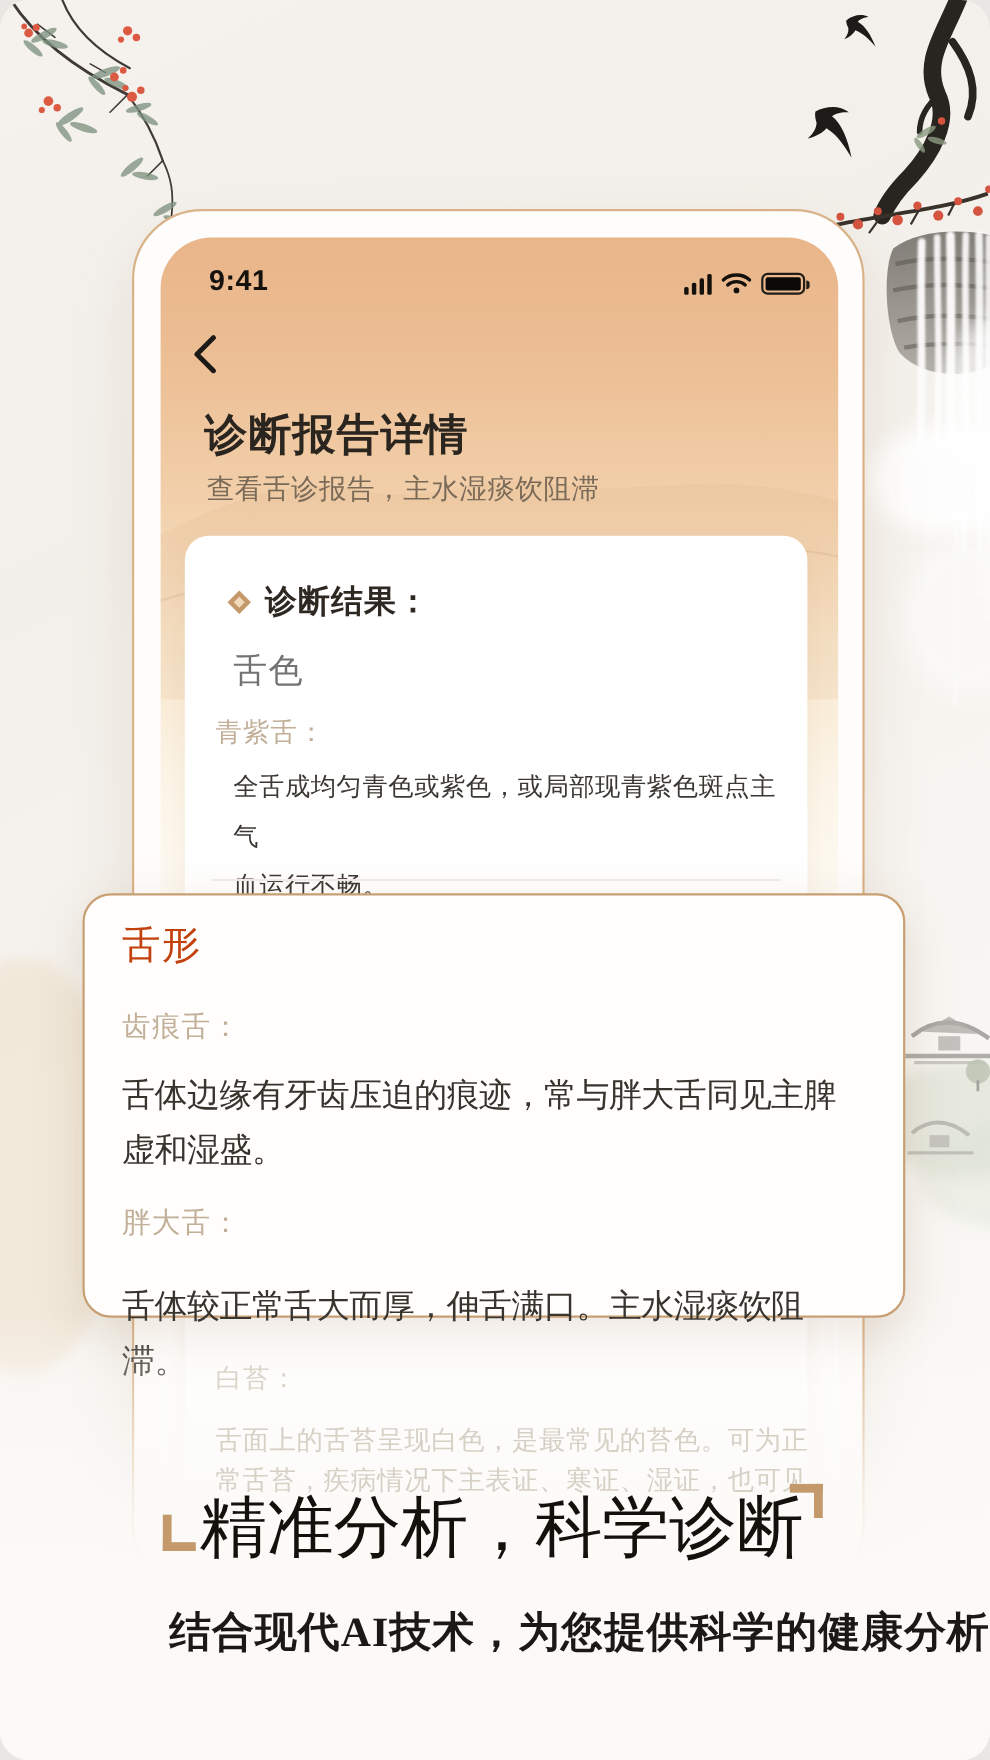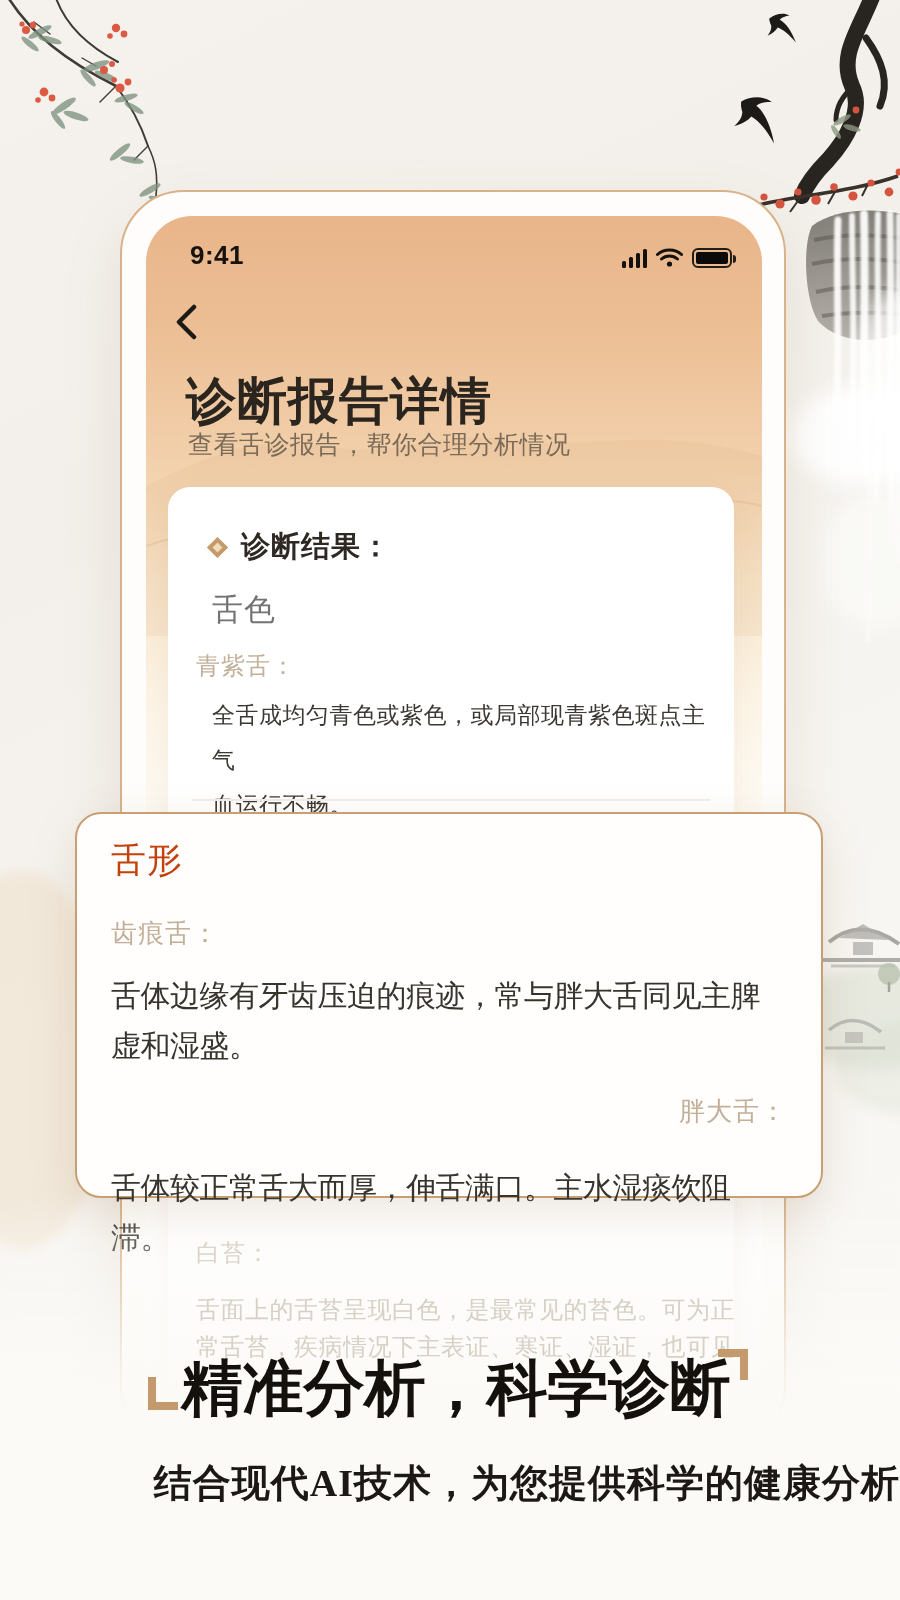--- a/index.html
+++ b/index.html
@@ -1,20 +1,21 @@
 <!DOCTYPE html>
 <html><head>
 <meta charset="utf-8">
 <style>
   html,body{margin:0;padding:0;background:#e9e7e3;}
   *{box-sizing:border-box;}
   .page{
     position:relative;width:900px;height:1600px;overflow:hidden;
     font-family:"Liberation Sans","DejaVu Sans",sans-serif;
     background:linear-gradient(155deg,#f5f2ee 0%,#f3f0eb 28%,#f7f5f1 58%,#fbfaf8 100%);
+    border-radius:26px;
   }
   .decor{position:absolute;left:0;top:0;z-index:1;}
   
   .phone-bezel{
     position:absolute;left:120px;top:190px;width:666px;height:1260px;z-index:10;
     background:#fefdfb;border:2px solid #d9b289;border-radius:64px;
     box-shadow:0 24px 60px rgba(150,110,70,.14);
   }
   .phone-screen{
     position:absolute;left:146px;top:216px;width:616px;height:1210px;z-index:11;
@@ -25,21 +26,21 @@
   .status-time{position:absolute;left:44px;top:24px;font-size:26px;font-weight:700;color:#16130f;letter-spacing:.5px;}
   .status-icons{position:absolute;right:30px;top:32px;display:flex;align-items:center;gap:9px;}
   .sig{display:flex;align-items:flex-end;gap:2.5px;height:20px;}
   .sig i{display:block;width:4.5px;background:#14110d;border-radius:1.5px;}
   .sig i:nth-child(1){height:7px;}.sig i:nth-child(2){height:11px;}
   .sig i:nth-child(3){height:15px;}.sig i:nth-child(4){height:19px;}
   .batt{position:relative;width:40px;height:20px;border:2.5px solid #221d16;border-radius:6px;padding:2px;}
   .batt b{display:block;width:100%;height:100%;background:#0c0a08;border-radius:2px;}
   .batt:after{content:"";position:absolute;right:-6px;top:5px;width:3.5px;height:8px;background:#221d16;border-radius:0 3px 3px 0;}
   .back-btn{position:absolute;left:18px;top:84px;width:44px;height:44px;display:flex;align-items:center;justify-content:center;cursor:pointer;}
-  .hdr-title{position:absolute;left:40px;top:152px;font-size:50px;font-weight:700;color:#2b251f;letter-spacing:1px;}
+  .hdr-title{position:absolute;left:40px;top:152px;font-size:39px;font-weight:700;color:#2b251f;letter-spacing:1px;}
   .hdr-sub{position:absolute;left:42px;top:212px;font-size:25px;color:#7a6a58;letter-spacing:.5px;}
   
   .card1{
     position:absolute;left:22px;top:271px;width:566px;height:1120px;
     background:#ffffff;border-radius:22px;
     box-shadow:0 8px 26px rgba(175,135,90,.10);
   }
   .result-row{position:absolute;left:42px;top:40px;display:flex;align-items:center;}
   .diamond{width:15px;height:15px;transform:rotate(45deg);border:4px solid #c49a6c;background:#f0dcba;margin-right:16px;flex:none;}
   .result-label{font-size:29px;font-weight:700;color:#2e2822;letter-spacing:1px;}
@@ -50,35 +51,35 @@
   
   .popout{
     position:absolute;left:75px;top:812px;width:748px;height:386px;z-index:20;
     background:#fffefd;border:2px solid #c89f73;border-radius:26px;
     box-shadow:0 16px 48px rgba(140,100,55,.16);
     padding:24px 34px 0 34px;
   }
   .popout-head{font-size:35px;color:#c2410c;letter-spacing:1px;line-height:44px;}
   .popout-label{font-size:26px;color:#c2af98;letter-spacing:1px;line-height:32px;margin-top:35px;}
   .popout-desc{font-size:30px;color:#37332d;line-height:50px;margin-top:22px;white-space:pre-line;letter-spacing:-.5px;}
-  .popout-label.second{margin-top:24px;text-align:right;}
+  .popout-label.second{margin-top:24px;}
   .popout-desc.second{margin-top:36px;}
   
   .faded{position:absolute;left:196px;top:1237px;width:560px;z-index:35;}
   .faded-label{font-size:24px;color:#dad4c9;letter-spacing:1px;}
   .faded-desc{margin-top:22px;font-size:24px;line-height:37px;color:#d6d0c5;white-space:pre-line;letter-spacing:.5px;}
   
   .fade-overlay{
     position:absolute;left:0;top:1195px;width:900px;height:405px;z-index:30;
     background:linear-gradient(180deg,rgba(251,250,247,0) 0%,rgba(251,250,247,.45) 22%,rgba(251,250,247,.85) 42%,#fbfaf7 55%,#fbfaf7 100%);
   }
   .footer-headline{
     position:absolute;left:0;top:1348px;width:900px;z-index:40;text-align:center;
     font-family:"Liberation Serif","DejaVu Serif",serif;
-    font-size:61px;font-weight:700;color:#14110d;letter-spacing:0;padding-left:12px;
+    font-size:61px;font-weight:400;color:#14110d;letter-spacing:0;padding-left:12px;
   }
   .bracket{position:absolute;z-index:40;}
   .bracket-left{left:148px;top:1377px;width:30px;height:33px;border-left:8px solid #c49a6c;border-bottom:8px solid #c49a6c;}
   .bracket-right{left:718px;top:1349px;width:30px;height:31px;border-right:8px solid #c49a6c;border-top:8px solid #c49a6c;}
   .footer-subline{
     position:absolute;left:0;top:1458px;width:900px;z-index:40;text-align:right;
     font-family:"Liberation Serif","DejaVu Serif",serif;
     font-size:38px;font-weight:700;color:#1c1815;letter-spacing:1px;
   }
 </style>
@@ -250,21 +251,21 @@
       </div>
     </div>
 
     <div class="back-btn">
       <svg width="22" height="36" viewBox="0 0 22 36">
         <polyline points="19,3 4,18 19,33" stroke="#1c1a17" stroke-width="4.5" fill="none" stroke-linecap="round" stroke-linejoin="round"></polyline>
       </svg>
     </div>
 
     <div class="hdr-title">诊断报告详情</div>
-    <div class="hdr-sub">查看舌诊报告，帮你合理分析情况</div>
+    <div class="hdr-sub">查看舌诊报告，主水湿痰饮阻滞</div>
 
     <div class="card1">
       <div class="result-row">
         <span class="diamond"></span>
         <span class="result-label">诊断结果：</span>
       </div>
       <div class="group-head">舌色</div>
       <div class="item-label">青紫舌：</div>
       <div class="item-desc">全舌成均匀青色或紫色，或局部现青紫色斑点主气
 血运行不畅。</div>

